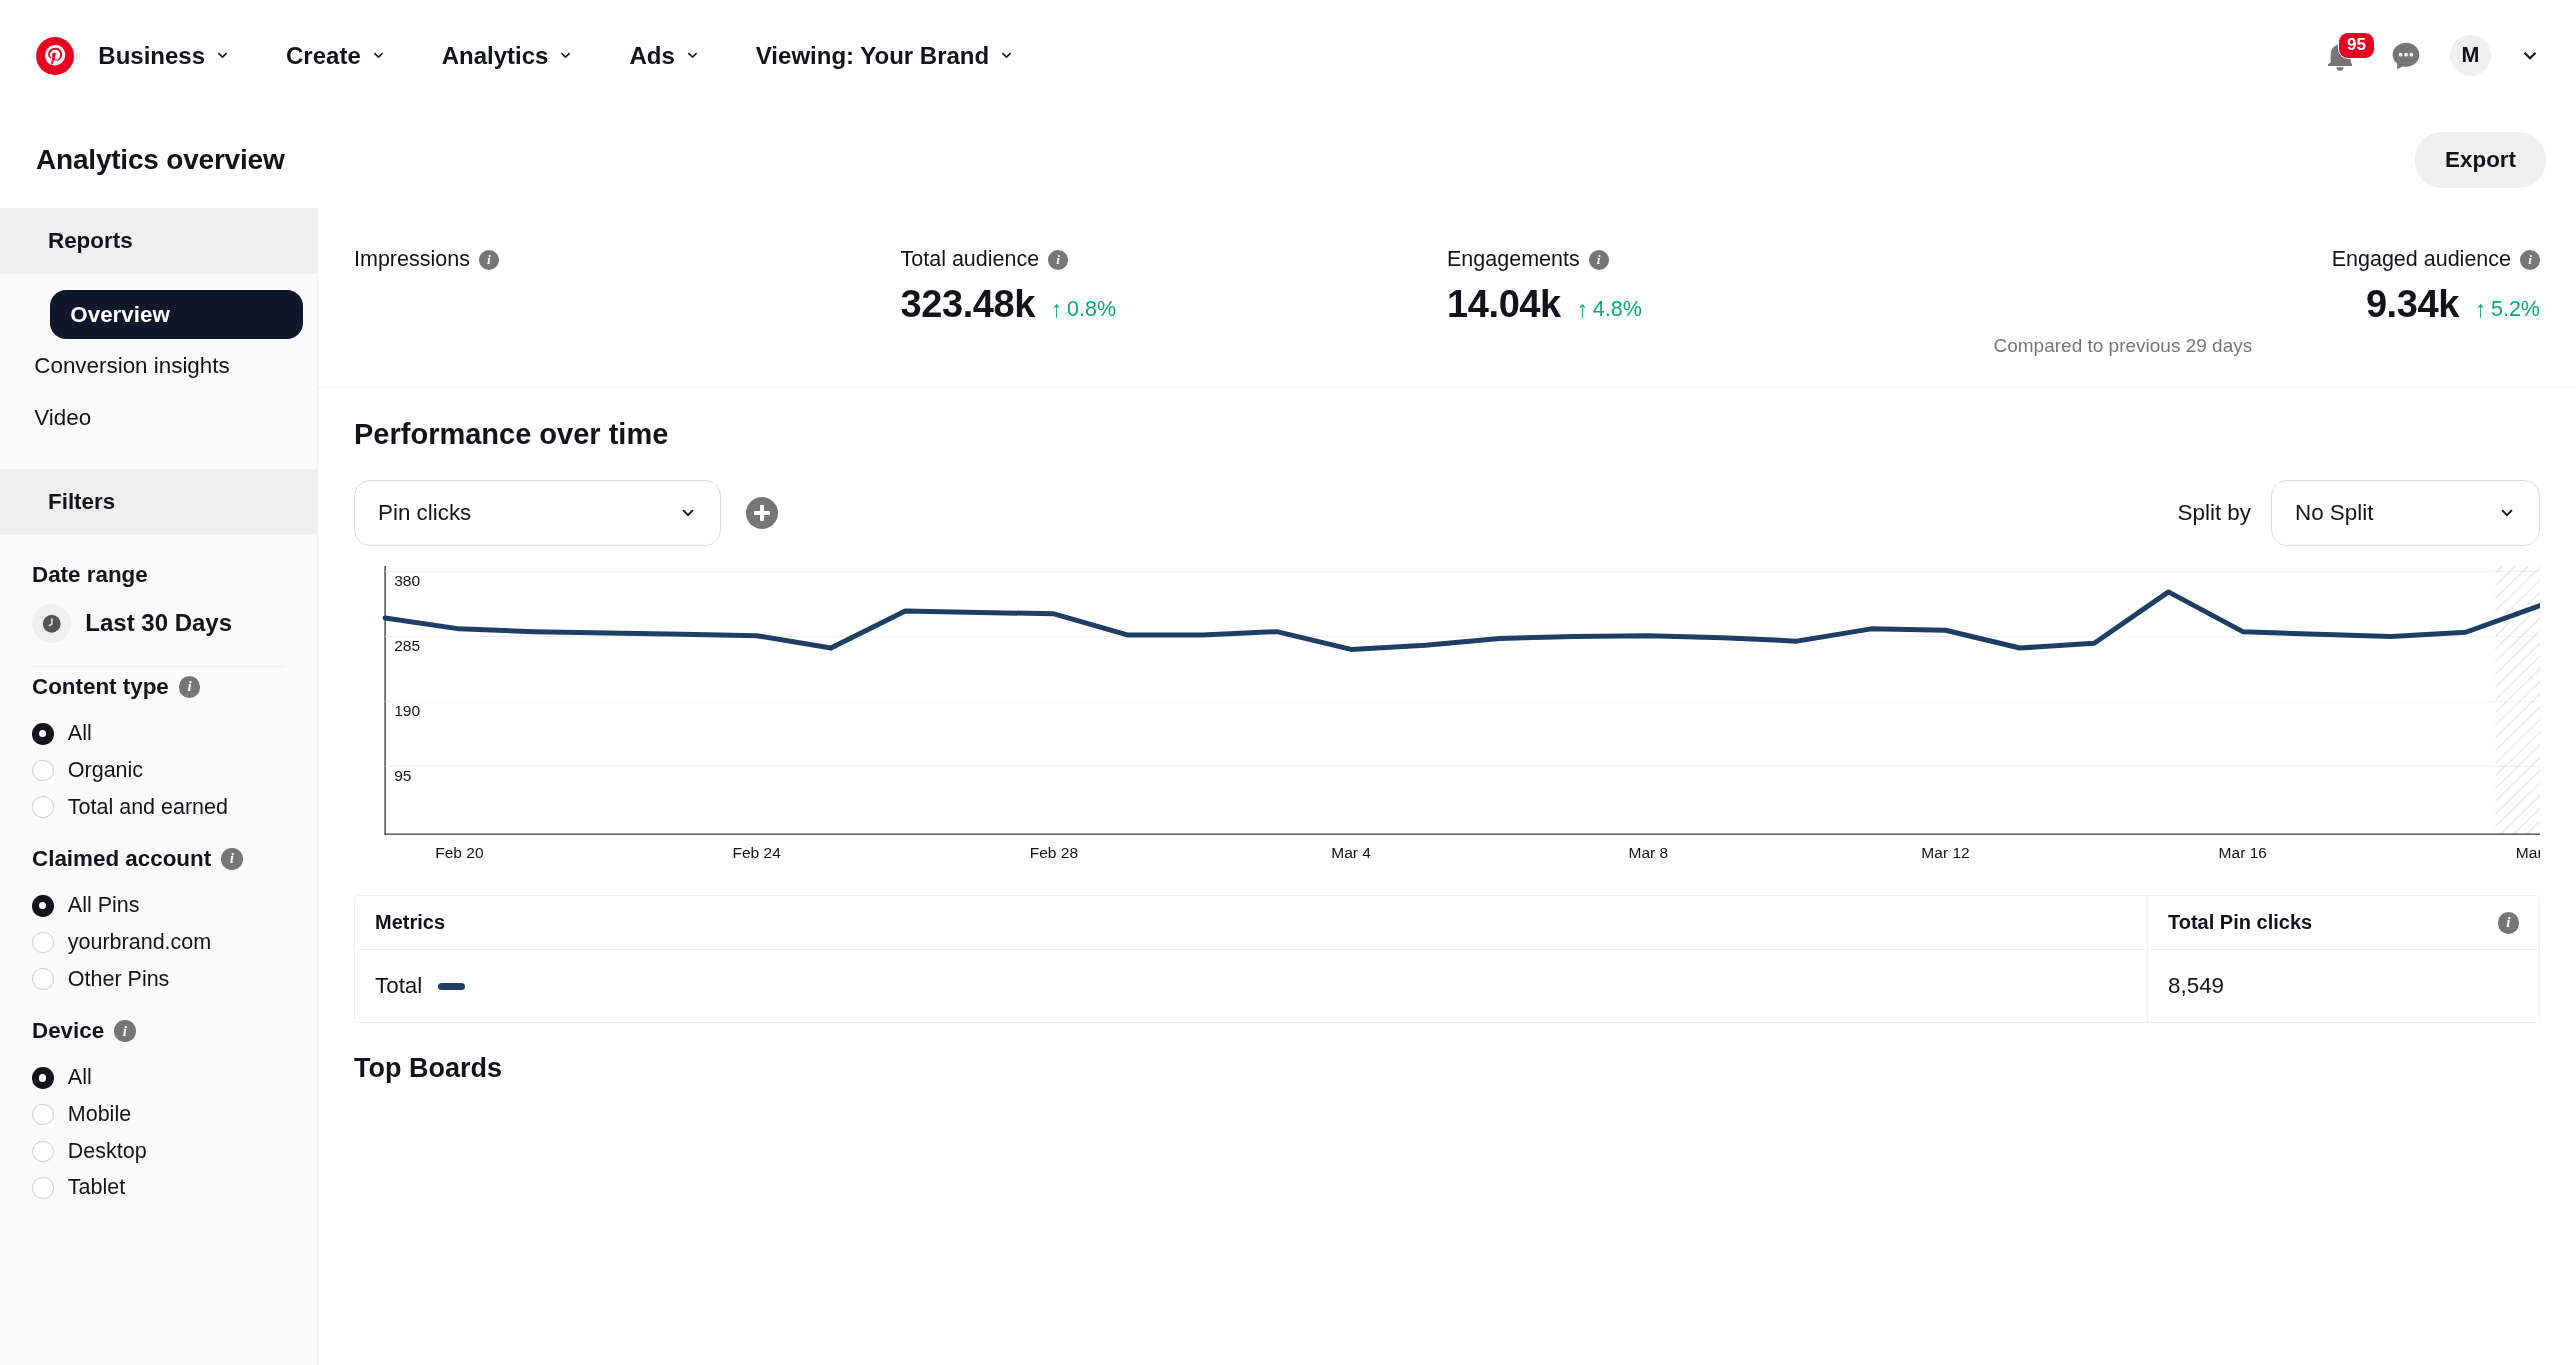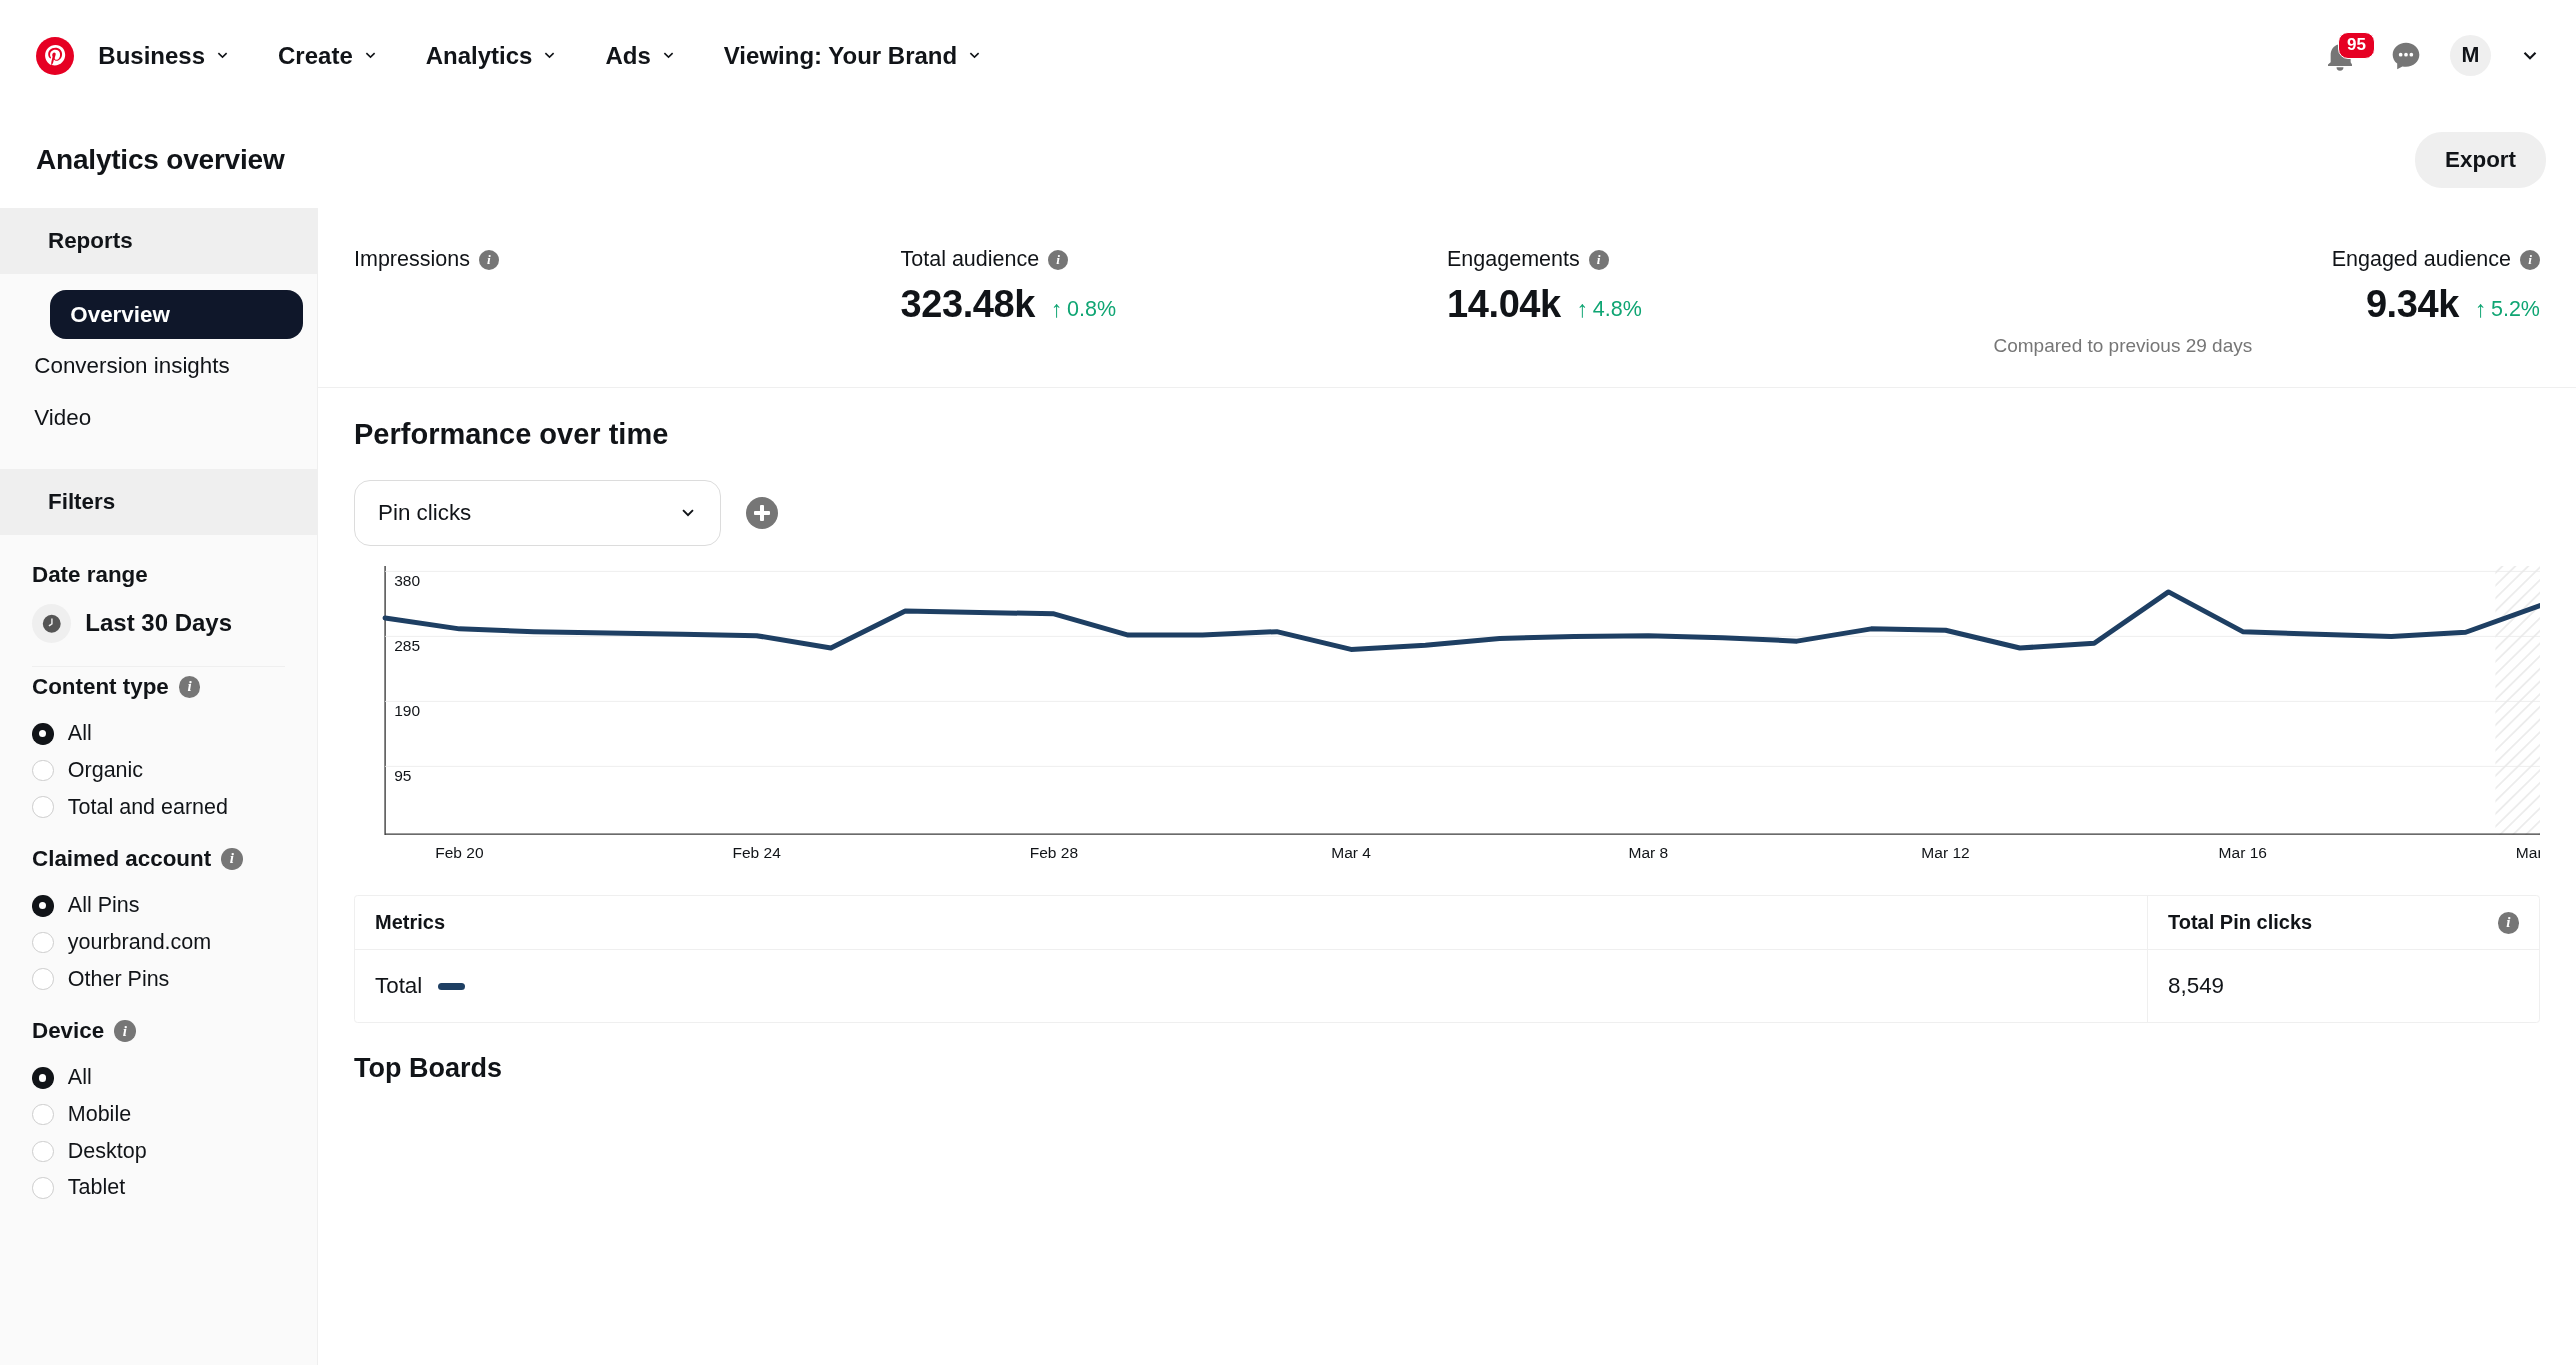--- a/index.html
+++ b/index.html
@@ -11,21 +11,21 @@
     overflow: hidden;
   }
   
   .topnav {
     height: 111px; width: 100%;
     display: flex; align-items: center;
     padding: 0 30px 0 36px;
     background: #fff;
     position: relative;
   }
-  .nav-left { display: flex; gap: 8px; }
+  .nav-left { display: flex; gap: 16px; }
   .pin-logo { width: 38px; height: 38px; border-radius: 50%;
     background: #e60023; display: flex; align-items: center; justify-content: center;
     margin-right: 14.3px; flex: none; }
   .pin-logo svg { width: 25px; height: 25px; }
   .nav-item {
     display: flex; align-items: center; gap: 10px;
     font-size: 24px; font-weight: 700; color: #111418;
     padding: 9px 20px; border-radius: 21.5px; cursor: pointer;
     white-space: nowrap;
   }
@@ -417,20 +417,31 @@
         <div class="select-box">
           <span>Pin clicks</span>
           <span class="chev" style="width:18px;height:18px">
             <svg viewBox="0 0 24 24" style="width:18px;height:18px">
                 <path fill="#111418" d="M12 16.5 4.5 9l1.8-1.8L12 12.9l5.7-5.7L19.5 9z"></path>
               </svg>
           </span>
         </div>
         <div class="plus-btn"></div>
 
+        <div class="split-wrap">
+          <span class="split-label">Split by</span>
+          <div class="select-box small">
+            <span>No Split</span>
+            <span class="chev" style="width:18px;height:18px">
+              <svg viewBox="0 0 24 24" style="width:18px;height:18px">
+                  <path fill="#111418" d="M12 16.5 4.5 9l1.8-1.8L12 12.9l5.7-5.7L19.5 9z"></path>
+                </svg>
+            </span>
+          </div>
+        </div>
       </div>
 
       <div class="chart-area">
         <svg class="chart-svg" id="chart-svg" viewBox="0 0 2390 300" preserveAspectRatio="none">
             <defs>
               <pattern id="hatch" width="10" height="10" patternTransform="rotate(45)" patternUnits="userSpaceOnUse">
                 <line x1="0" y1="0" x2="0" y2="10" stroke="#e9e9e9" stroke-width="4"></line>
               </pattern>
             </defs>
             <line x1="34" y1="0" x2="34" y2="300" stroke="#3a3a3a" stroke-width="1.5"></line>

